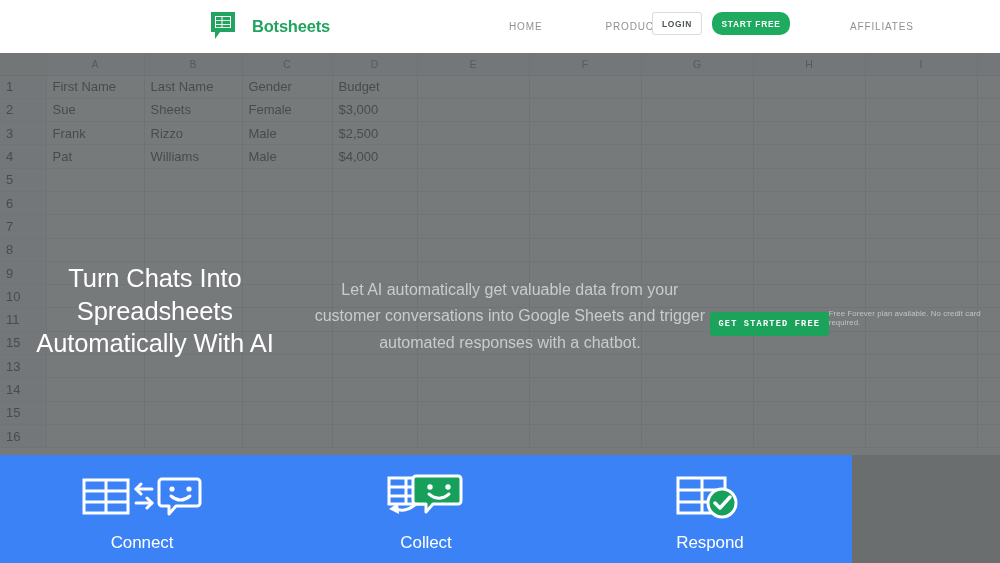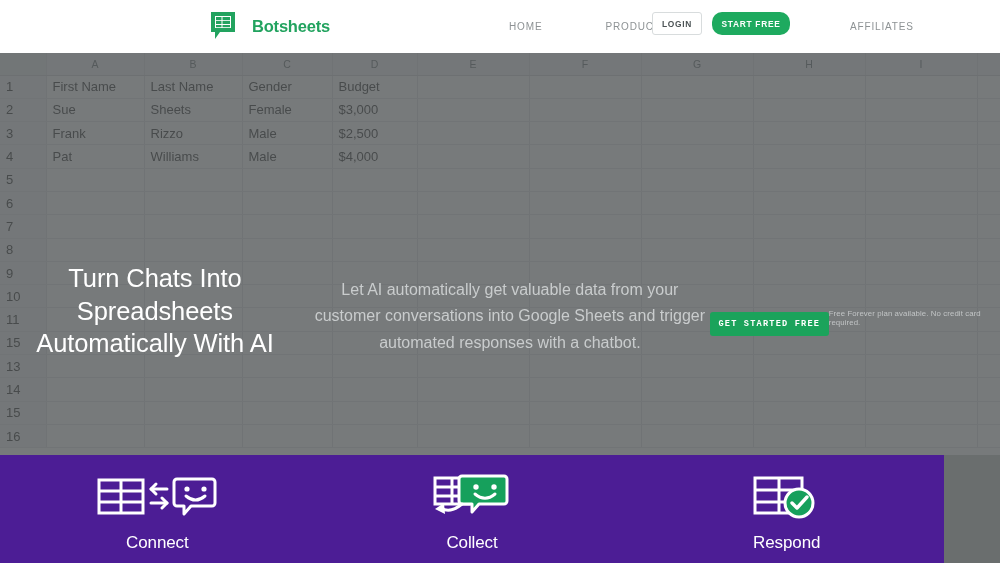--- a/index.html
+++ b/index.html
@@ -141,22 +141,22 @@
     cursor: pointer;
   }
   .hero-note {
     margin-top: 13px;
     font-size: 7.8px; color: #c2c5c6; letter-spacing: 0.1px;
   }
 
   
   .features {
     position: absolute; top: 455px; left: 0;
-    width: 944px; height: 108px;
-    background: #4c1d95;
+    width: 852px; height: 108px;
+    background: #3b82f6;
     z-index: 10;
     display: flex; align-items: flex-start;
   }
   .feature {
     flex: 1; display: flex; flex-direction: column;
     align-items: center; padding-top: 19px;
   }
   .feature-icon { height: 46px; display: flex; align-items: center; justify-content: center; }
   .feature-label {
     margin-top: 13px;

